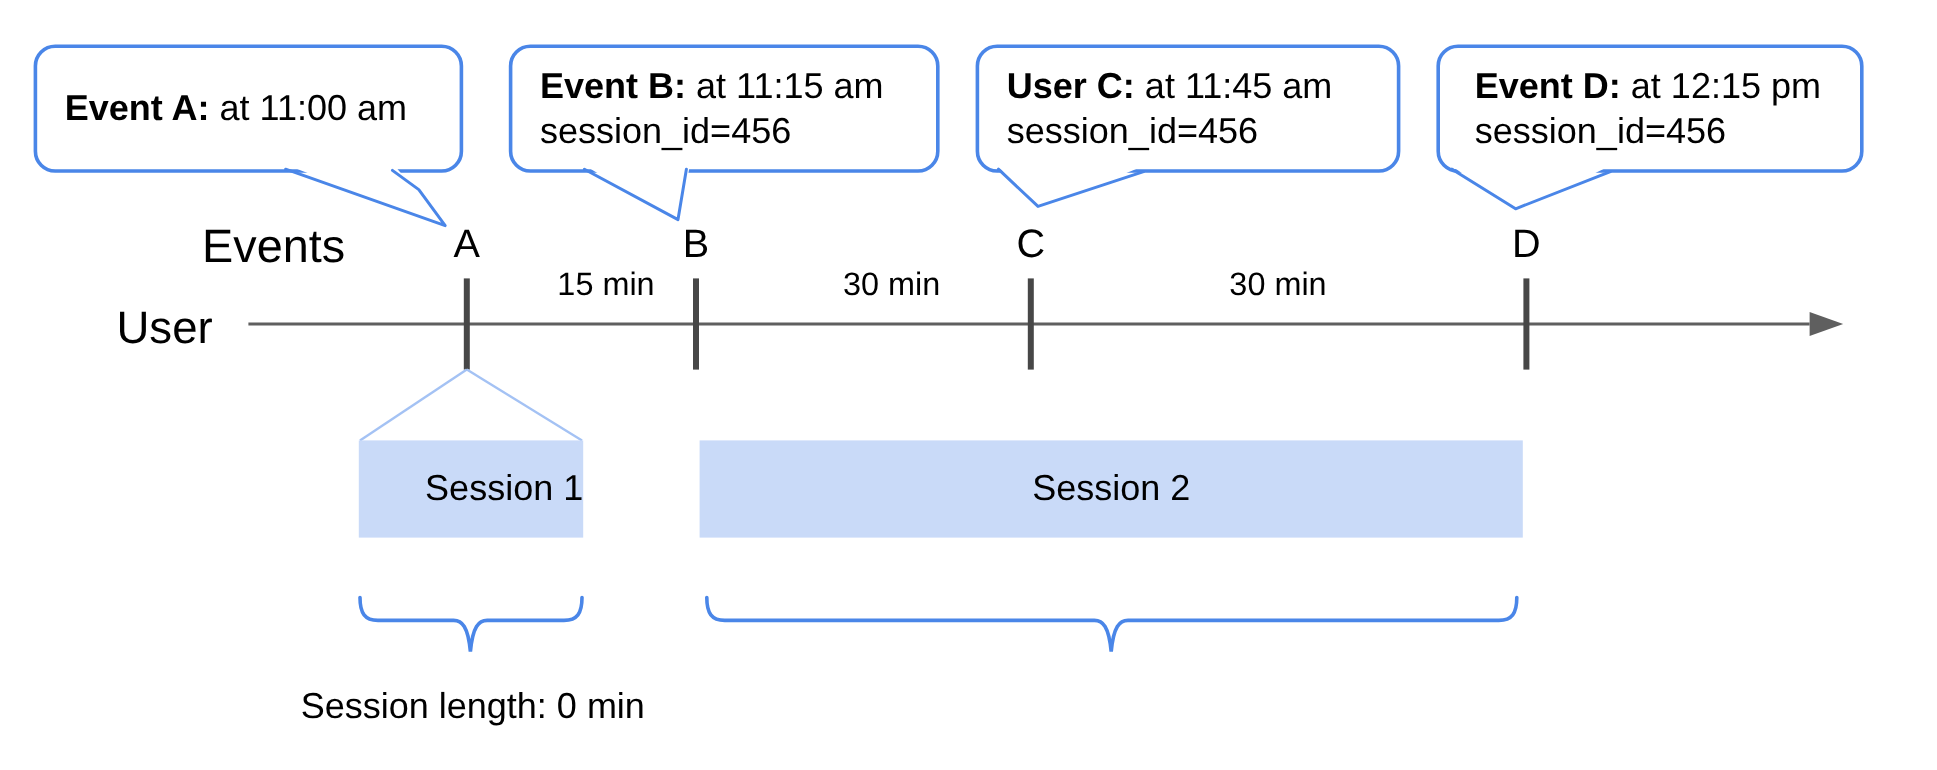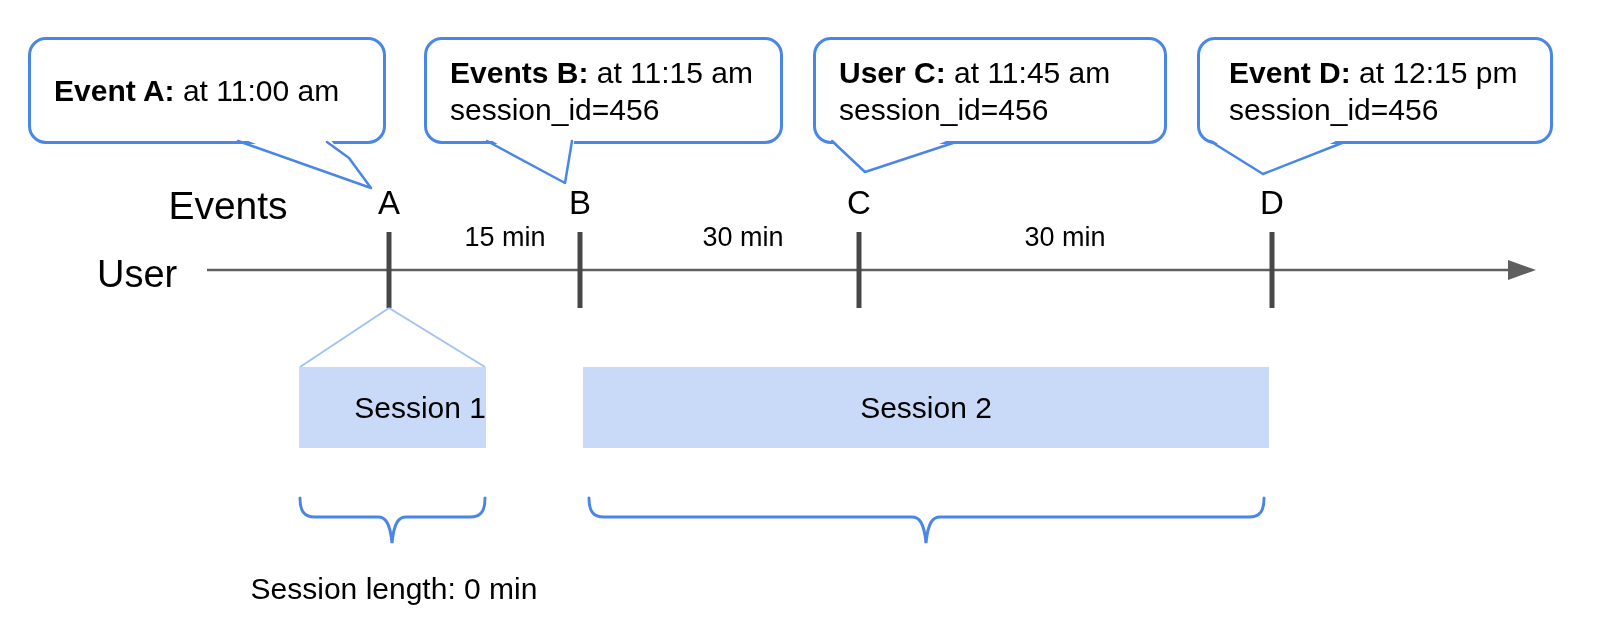--- a/index.html
+++ b/index.html
@@ -69,21 +69,21 @@
     <line class="stroke-funnel" x1="389" y1="308" x2="485" y2="367"></line>
 
     <path class="stroke-brace" d="M300,498 C300,511 304,517 315,517 L378,517 C385,517 390,522 392,543 C394,522 399,517 406,517 L470,517 C481,517 485,511 485,498"></path>
     <path class="stroke-brace" d="M589,498 C589,511 593,517 604,517 L912,517 C919,517 924,522 926,543 C928,522 933,517 940,517 L1249,517 C1260,517 1264,511 1264,498"></path>
   </svg>
 
   <div class="callout" style="left:28px;width:358px;">
     <div><span class="title">Event A:</span> <span>at 11:00 am</span></div>
   </div>
   <div class="callout" style="left:424px;width:359px;">
-    <div><span class="title">Events B:</span> <span>at 11:15 am</span></div>
+    <div><span class="title">Event B:</span> <span>at 11:15 am</span></div>
     <div>session_id=456</div>
   </div>
   <div class="callout" style="left:813px;width:354px;">
     <div><span class="title">User C:</span> <span>at 11:45 am</span></div>
     <div>session_id=456</div>
   </div>
   <div class="callout" style="left:1197px;width:356px;padding-left:29px;">
     <div><span class="title">Event D:</span> <span>at 12:15 pm</span></div>
     <div>session_id=456</div>
   </div>

